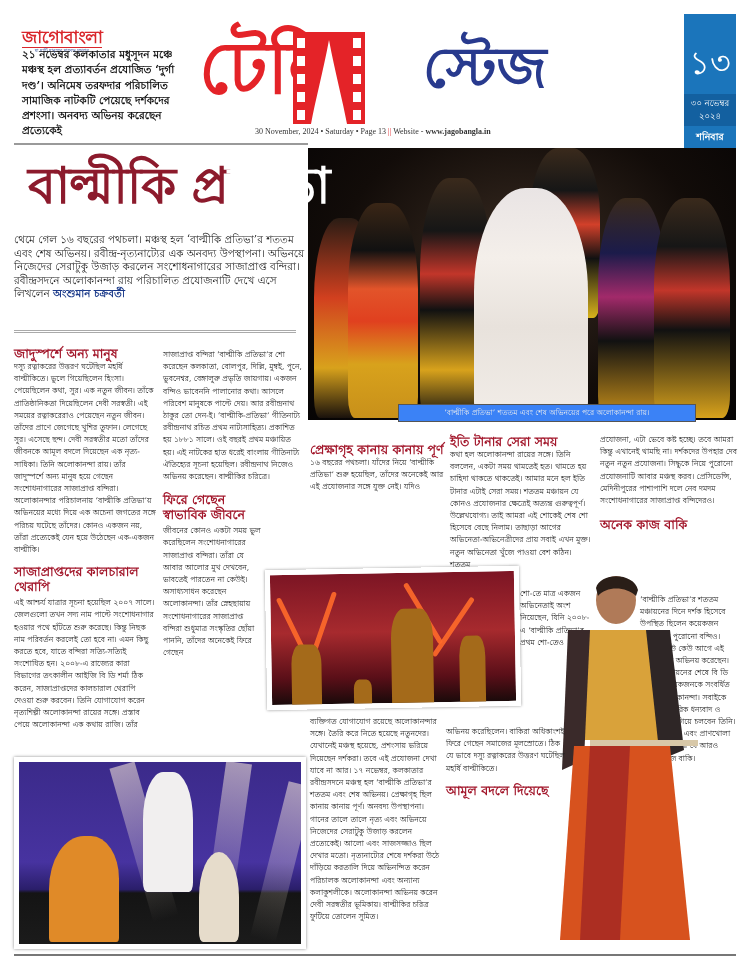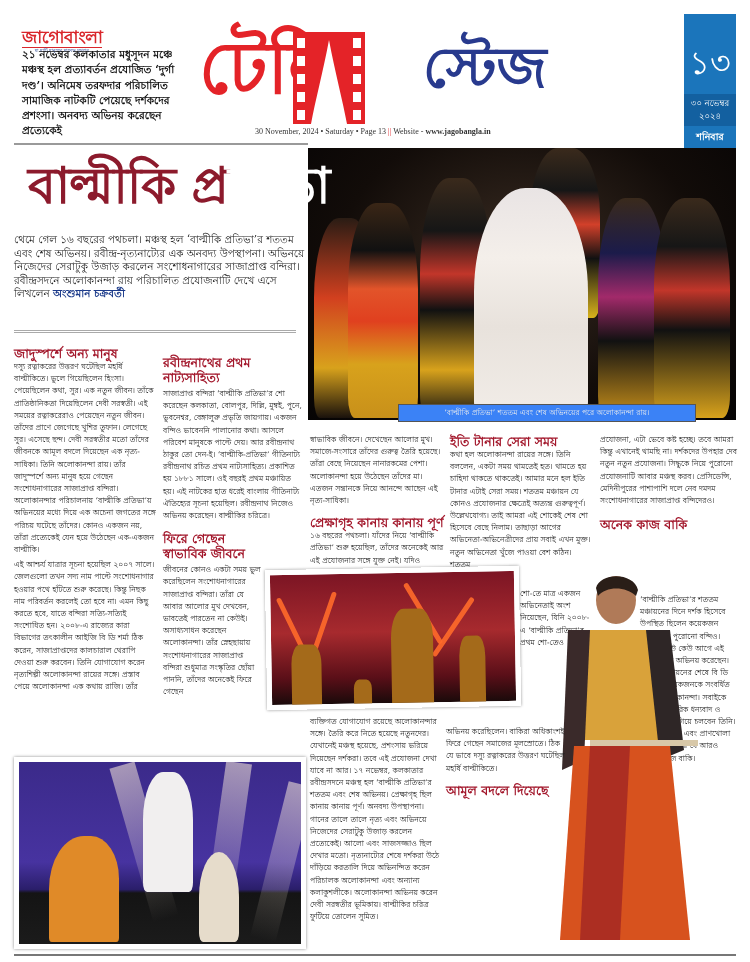--- a/index.html
+++ b/index.html
@@ -138,32 +138,31 @@
 
 <div class="abs intro">
   <span>থেমে গেল ১৬ বছরের পথচলা। মঞ্চস্থ হল ‘বাল্মীকি প্রতিভা’র শততম এবং শেষ অভিনয়। রবীন্দ্র-নৃত্যনাট্যের এক অনবদ্য উপস্থাপনা। অভিনয়ে নিজেদের সেরাটুকু উজাড় করলেন সংশোধনাগারের সাজাপ্রাপ্ত বন্দিরা। রবীন্দ্রসদনে অলোকানন্দা রায় পরিচালিত প্রযোজনাটি দেখে এসে লিখলেন</span>
   <span class="author">অংশুমান চক্রবর্তী</span>
 </div>
 <div class="abs rule-mid"></div>
 
 <div class="abs col col1">
   <div class="sub">জাদুস্পর্শে অন্য মানুষ</div>
   <p>দস্যু রত্নাকরের উত্তরণ ঘটেছিল মহর্ষি বাল্মীকিতে। ভুলে গিয়েছিলেন হিংসা। পেয়েছিলেন কথা, সুর। এক নতুন জীবন। তাঁকে প্রাতিষ্ঠানিকতা দিয়েছিলেন দেবী সরস্বতী। এই সময়ের রত্নাকরেরাও পেয়েছেন নতুন জীবন। তাঁদের প্রাণে জেগেছে খুশির তুফান। লেগেছে সুর। এসেছে ছন্দ। দেবী সরস্বতীর মতো তাঁদের জীবনকে আমূল বদলে দিয়েছেন এক নৃত্য-সাধিকা। তিনি অলোকানন্দা রায়। তাঁর জাদুস্পর্শে অন্য মানুষ হয়ে গেছেন সংশোধনাগারের সাজাপ্রাপ্ত বন্দিরা। অলোকানন্দার পরিচালনায় ‘বাল্মীকি প্রতিভা’য় অভিনয়ের মধ্যে দিয়ে এক অচেনা জগতের সঙ্গে পরিচয় ঘটেছে তাঁদের। কোনও একজন নয়, তাঁরা প্রত্যেকেই যেন হয়ে উঠেছেন এক-একজন বাল্মীকি।</p>
+  <div class="sub" style="margin-top:8px">সাজাপ্রাপ্তদের কালচারাল থেরাপি</div>
   <p style="margin-top:3px">এই আশ্চর্য যাত্রার সূচনা হয়েছিল ২০০৭ সালে। জেলগুলো তখন সদ্য নাম পাল্টে সংশোধনাগার হওয়ার পথে হাঁটতে শুরু করেছে। কিন্তু নিছক নাম পরিবর্তন করলেই তো হবে না। এমন কিছু করতে হবে, যাতে বন্দিরা সত্যি-সত্যিই সংশোধিত হন। ২০০৮-এ রাজ্যের কারা বিভাগের তৎকালীন আইজি বি ডি শর্মা ঠিক করেন, সাজাপ্রাপ্তদের কালচারাল থেরাপি দেওয়া শুরু করবেন। তিনি যোগাযোগ করেন নৃত্যশিল্পী অলোকানন্দা রায়ের সঙ্গে। প্রস্তাব পেয়ে অলোকানন্দা এক কথায় রাজি। তাঁর</p>
 </div>
 
 <div class="abs col col2">
-  <div class="sub" style="margin-top:9px">রবীন্দ্রনাথের প্রথম নাট্যসাহিত্য</div>
   <p style="margin-top:3px">সাজাপ্রাপ্ত বন্দিরা ‘বাল্মীকি প্রতিভা’র শো করেছেন কলকাতা, বোলপুর, দিল্লি, মুম্বই, পুনে, ভুবনেশ্বর, বেঙ্গালুরু প্রভৃতি জায়গায়। একজন বন্দিও ভাবেননি পালানোর কথা। আসলে পরিবেশ মানুষকে পাল্টে দেয়। আর রবীন্দ্রনাথ ঠাকুর তো দেন-ই। ‘বাল্মীকি-প্রতিভা’ গীতিনাট্য রবীন্দ্রনাথ রচিত প্রথম নাট্যসাহিত্য। প্রকাশিত হয় ১৮৮১ সালে। ওই বছরই প্রথম মঞ্চায়িত হয়। এই নাটকের হাত ধরেই বাংলায় গীতিনাট্য ঐতিহ্যের সূচনা হয়েছিল। রবীন্দ্রনাথ নিজেও অভিনয় করেছেন। বাল্মীকির চরিত্রে।</p>
   <div class="sub" style="margin-top:9px;width:98px">ফিরে গেছেন স্বাভাবিক জীবনে</div>
   <p style="margin-top:3px;width:98px">জীবনের কোনও একটা সময় ভুল করেছিলেন সংশোধনাগারের সাজাপ্রাপ্ত বন্দিরা। তাঁরা যে আবার আলোর মুখ দেখবেন, ভাবতেই পারতেন না কেউই। অসাধ্যসাধন করেছেন অলোকানন্দা। তাঁর স্নেহছায়ায় সংশোধনাগারের সাজাপ্রাপ্ত বন্দিরা শুধুমাত্র সংস্কৃতির ছোঁয়া পাননি, তাঁদের অনেকেই ফিরে গেছেন</p>
 </div>
 
 <div class="abs col col3a" style="width:134px">
-  <p>স্বাভাবিক জীবনে। দেখেছেন আলোর মুখ। সমাজে-সংসারে তাঁদের গুরুত্ব তৈরি হয়েছে। তাঁরা বেছে নিয়েছেন নানারকমের পেশা। অলোকানন্দা হয়ে উঠেছেন তাঁদের মা। এতজন সন্তানকে নিয়ে আনন্দে আছেন এই নৃত্য-সাধিকা।</p>
   <div class="sub" style="margin-top:8px;white-space:nowrap">প্রেক্ষাগৃহ কানায় কানায় পূর্ণ</div>
   <p>১৬ বছরের পথচলা। যাঁদের নিয়ে ‘বাল্মীকি প্রতিভা’ শুরু হয়েছিল, তাঁদের অনেকেই আর এই প্রযোজনার সঙ্গে যুক্ত নেই। যদিও</p>
 </div>
 
 <div class="abs col col4a">
   <div class="sub">ইতি টানার সেরা সময়</div>
   <p>কথা হল অলোকানন্দা রায়ের সঙ্গে। তিনি বললেন, একটা সময় থামতেই হত। থামতে হয় চাহিদা থাকতে থাকতেই। আমার মনে হল ইতি টানার এটাই সেরা সময়। শততম মঞ্চায়ন যে কোনও প্রযোজনার ক্ষেত্রেই অত্যন্ত গুরুত্বপূর্ণ। উল্লেখযোগ্য। তাই আমরা এই শোকেই শেষ শো হিসেবে বেছে নিলাম। তাছাড়া আগের অভিনেতা-অভিনেত্রীদের প্রায় সবাই এখন মুক্ত। নতুন অভিনেতা খুঁজে পাওয়া বেশ কঠিন। শততম</p>
 </div>
 <div class="abs col col-mid2">
   <p>শো-তে মাত্র একজন অভিনেতাই অংশ নিয়েছেন, যিনি ২০০৮-এ ‘বাল্মীকি প্রতিভা’র প্রথম শো-তেও</p>

